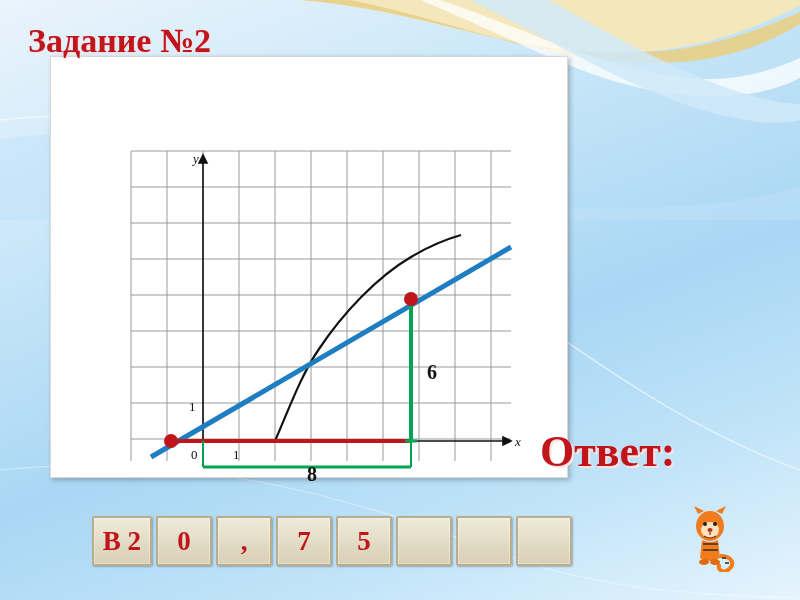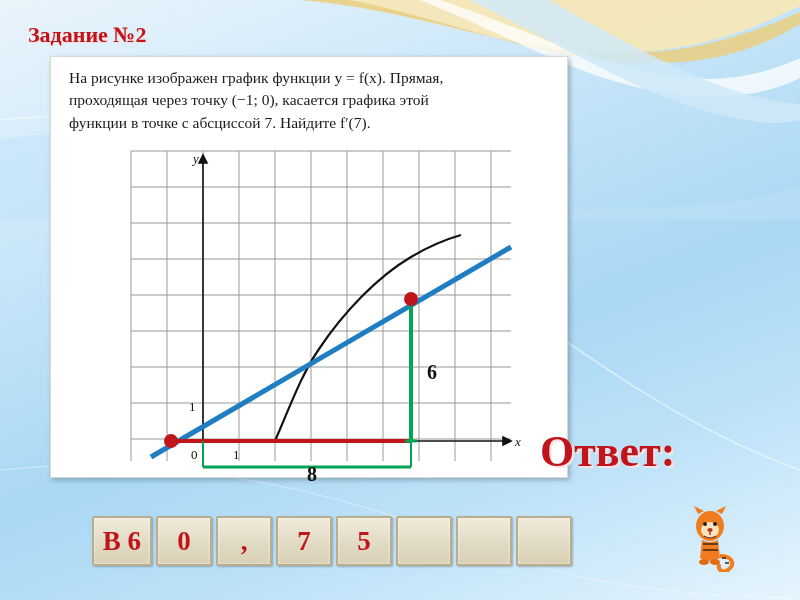--- a/index.html
+++ b/index.html
@@ -24,21 +24,21 @@
   .swoosh {
     position: absolute;
     pointer-events: none;
   }
   .title {
     position: absolute;
     left: 28px;
     top: 22px;
     font-family: "Liberation Serif", serif;
     font-weight: bold;
-    font-size: 22px;
+    font-size: 34px;
     color: #c0151a;
     letter-spacing: 0px;
     text-shadow: 1px 1px 0 #ffd9d9;
     z-index: 6;
   }
   .card {
     position: absolute;
     left: 50px;
     top: 56px;
     width: 516px;
@@ -144,25 +144,20 @@
   </svg>
   <svg class="swoosh" width="800" height="600" viewBox="0 0 800 600" style="left:0;top:0;">
     <path d="M0,120 C160,100 300,160 420,240 C540,320 660,420 800,470" fill="none" stroke="#ffffff" stroke-width="1.5" opacity="0.55"></path>
     <path d="M0,470 C200,450 360,500 520,560 C600,588 700,596 800,598" fill="none" stroke="#ffffff" stroke-width="1.2" opacity="0.4"></path>
   </svg>
 
   <div class="title">Задание №2</div>
 
   <div class="card">
 
-    <div class="problem-text">
-      <div>На рисунке изображен график функции y = f(x). Прямая,</div>
-      <div>проходящая через точку (−1; 0), касается графика этой</div>
-      <div>функции в точке с абсциссой 7. Найдите f′(7).</div>
-    </div>
 
     <div class="graph-wrap">
       <svg width="420" height="330" viewBox="0 0 420 330">
 
         <g stroke="#9a9a9a" stroke-width="1">
           <line x1="20" y1="10" x2="20" y2="320"></line>
           <line x1="56" y1="10" x2="56" y2="320"></line>
           <line x1="92" y1="10" x2="92" y2="320"></line>
           <line x1="128" y1="10" x2="128" y2="320"></line>
           <line x1="164" y1="10" x2="164" y2="320"></line>
@@ -213,21 +208,21 @@
         <circle cx="60" cy="300" r="7" fill="#c0151a"></circle>
         <circle cx="300" cy="158" r="7" fill="#c0151a"></circle>
       </svg>
       <div style="position:absolute;left:196px;top:322px;font-family:'Liberation Serif',serif;font-weight:bold;font-size:20px;color:#111;">8</div>
     </div>
   </div>
 
   <div class="answer-label">Ответ:</div>
 
   <div class="answer-bar">
-    <div class="cell wide">В 6</div>
+    <div class="cell wide">В 2</div>
     <div class="cell">0</div>
     <div class="cell">,</div>
     <div class="cell">7</div>
     <div class="cell">5</div>
     <div class="cell"></div>
     <div class="cell"></div>
     <div class="cell"></div>
   </div>
 
   <svg class="mascot" viewBox="0 0 70 72">

